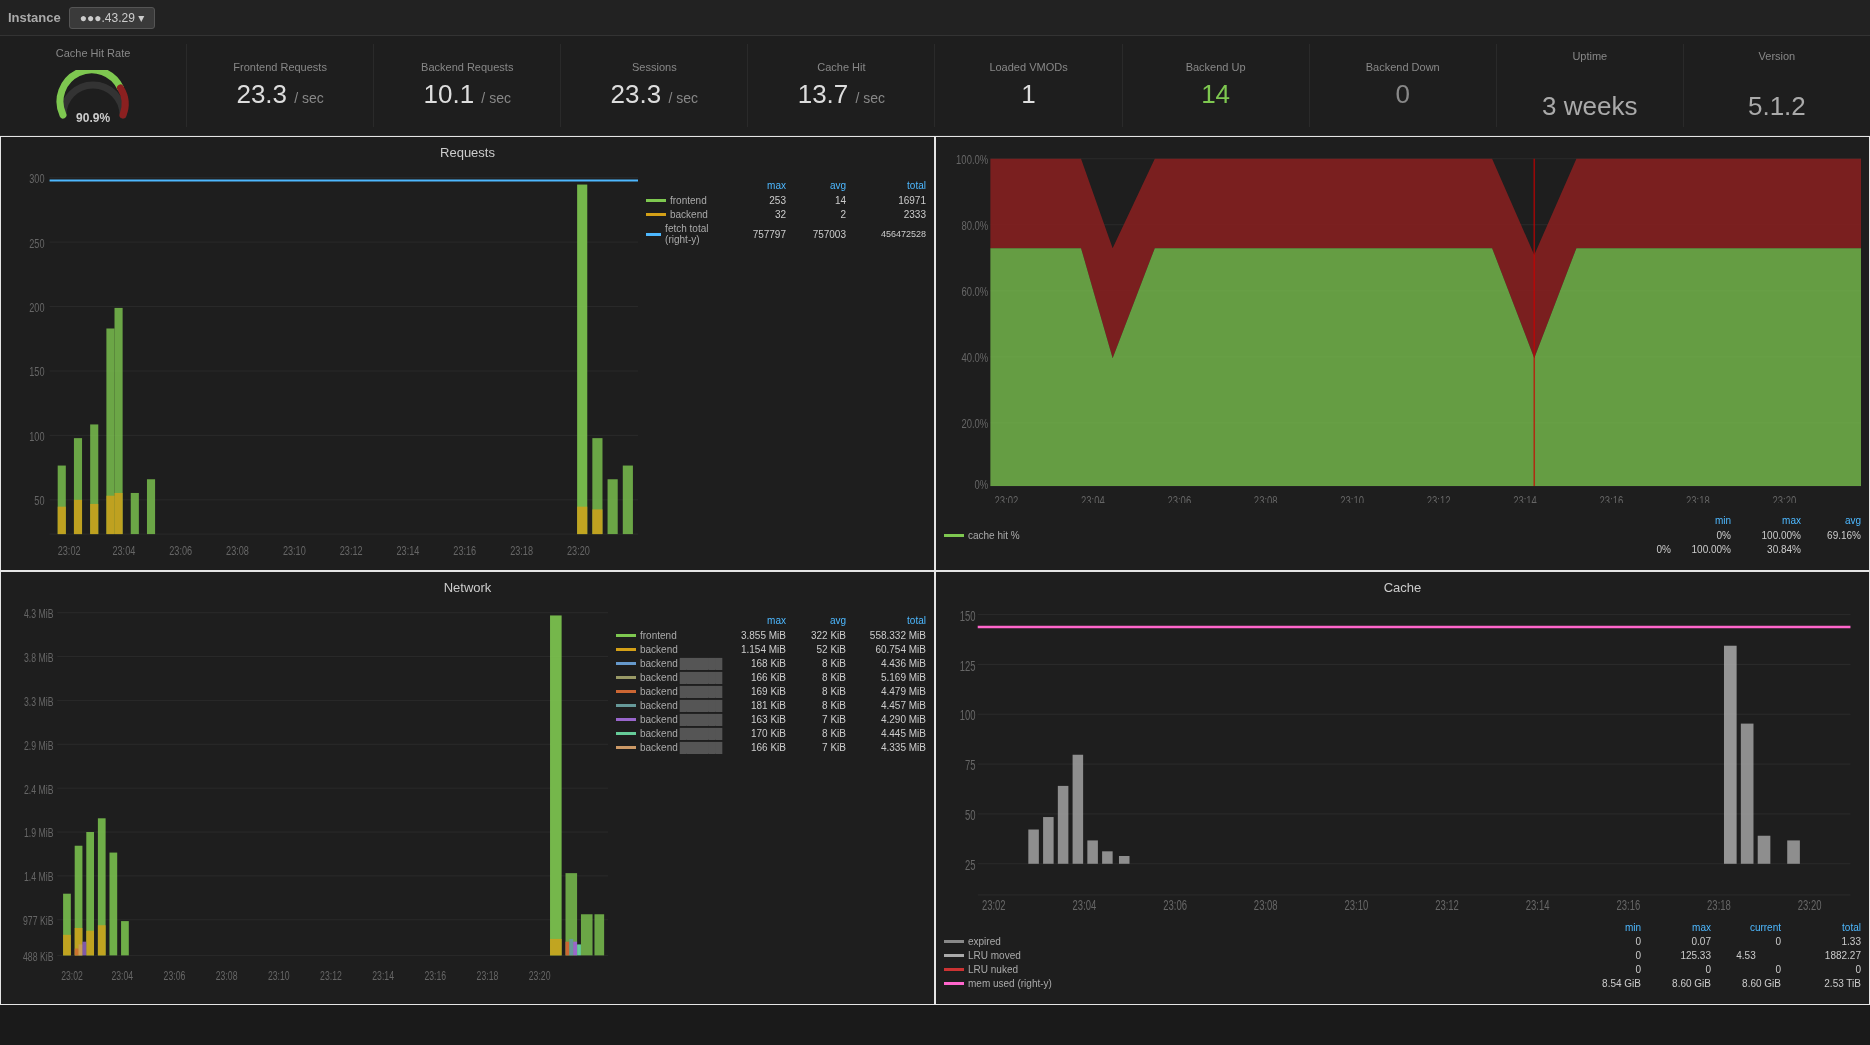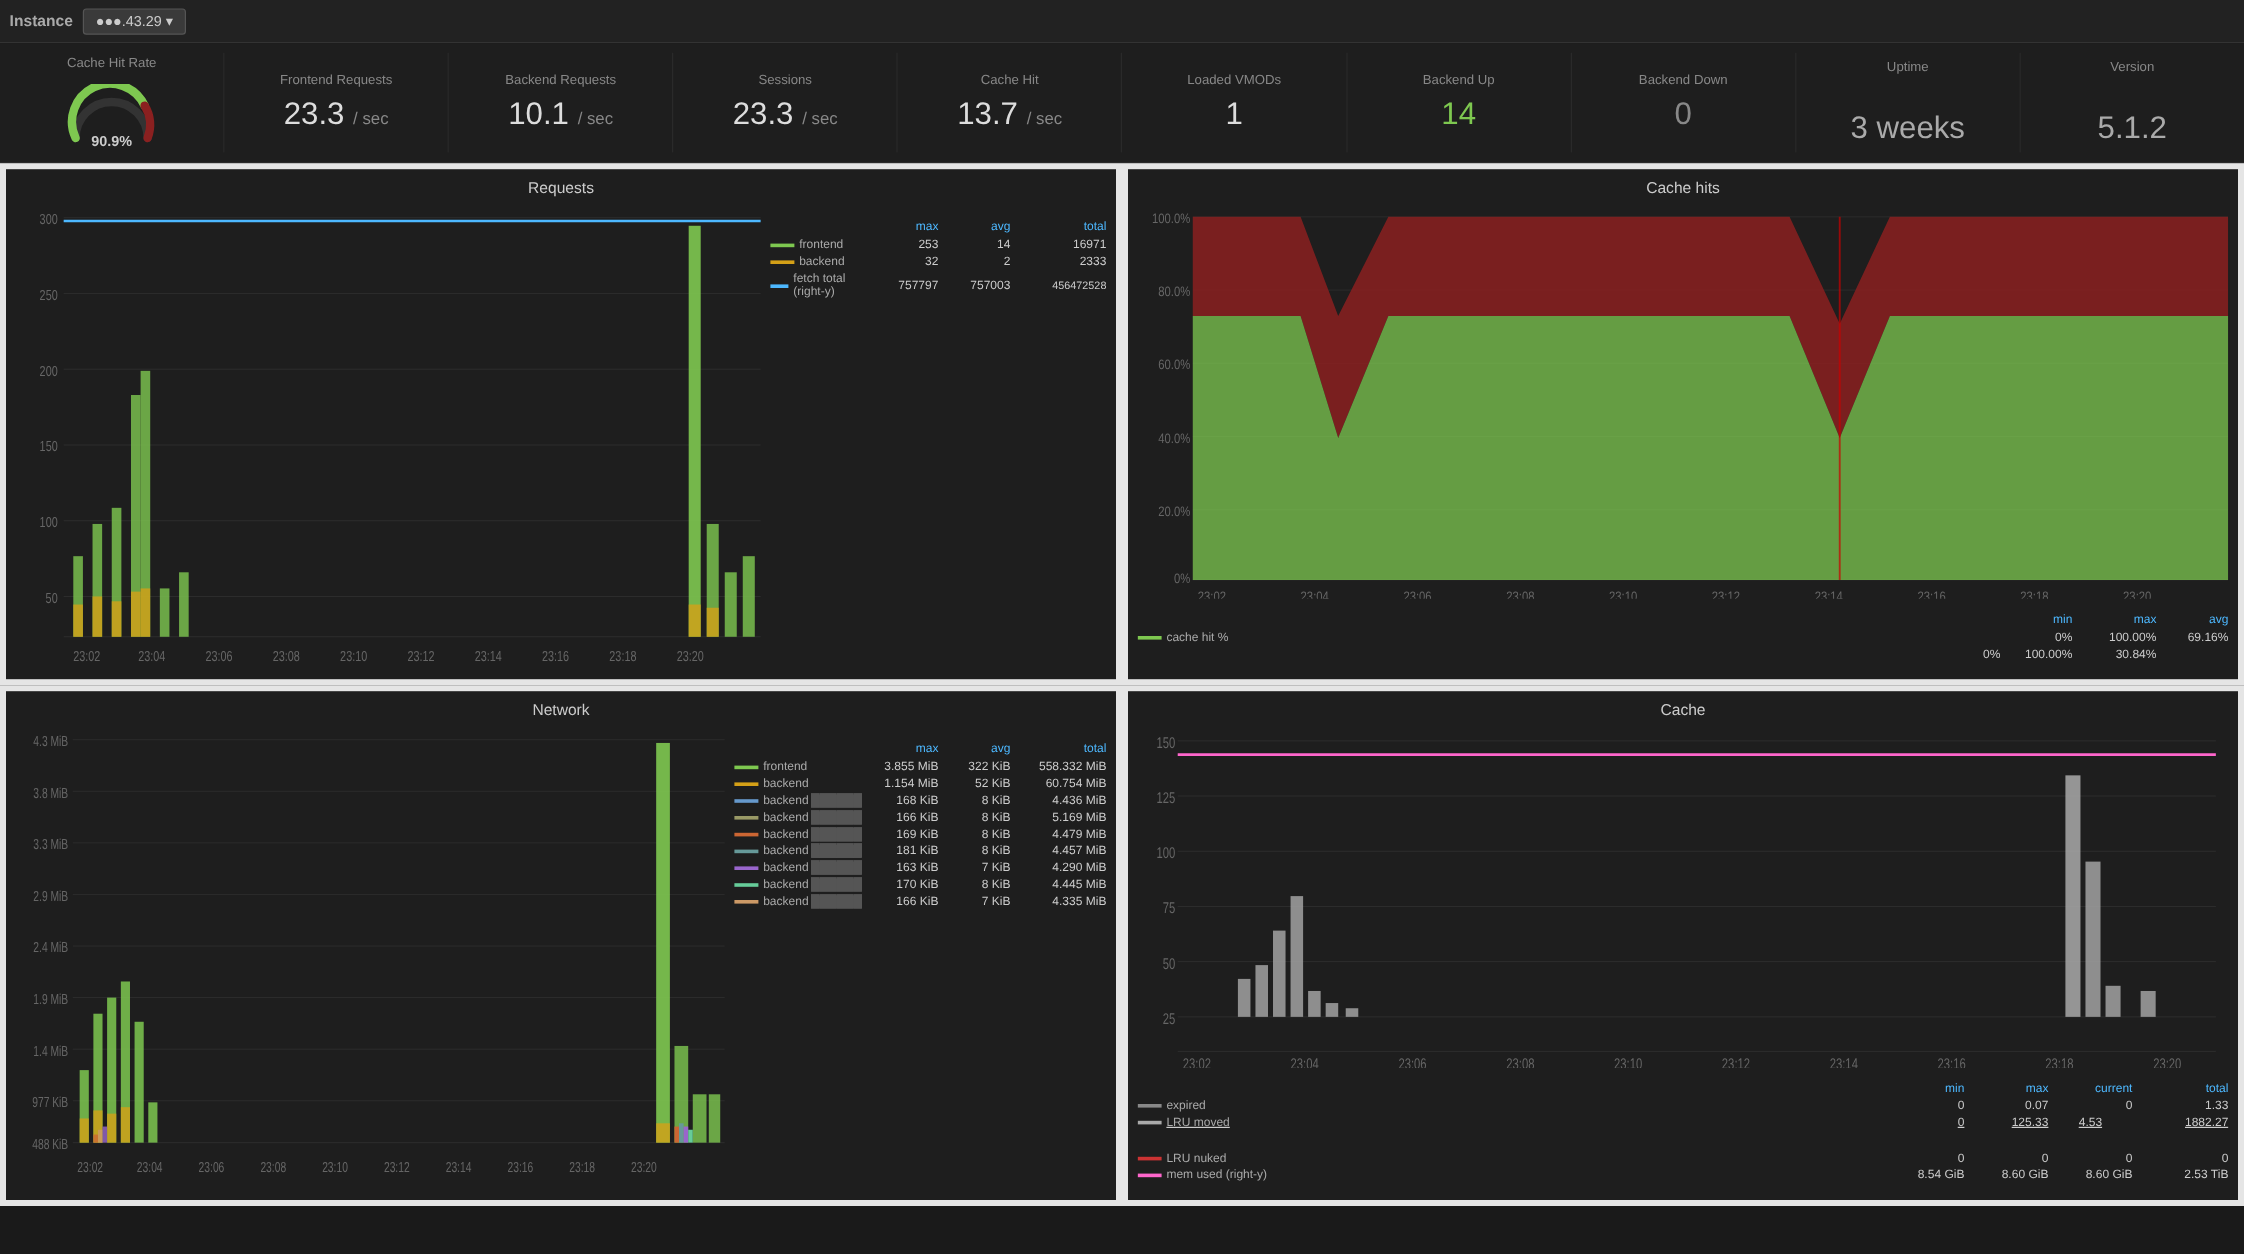--- a/index.html
+++ b/index.html
@@ -98,21 +98,21 @@
     .charts-grid {
       display: grid;
       grid-template-columns: 1fr 1fr;
       grid-template-rows: 1fr 1fr;
       gap: 0;
       height: calc(1045px - 36px - 100px - 40px);
     }
 
     .chart-panel {
       background: #1e1e1e;
-      border: 5px solid #e5e5e5;
+      border: 1px solid #e5e5e5;
       display: flex;
       flex-direction: column;
       padding: 8px;
       position: relative;
       overflow: hidden;
     }
     .chart-title {
       text-align: center;
       color: #ccc;
       font-size: 13px;
@@ -349,21 +349,20 @@
           <span class="legend-name"><span class="legend-color" style="background:#4db8ff;display:inline-block;width:20px;height:3px;margin-right:4px;"></span>fetch total (right-y)</span>
           <span class="legend-val">757797</span>
           <span class="legend-val">757003</span>
           <span class="legend-val" style="font-size:9px">456472528</span>
         </div>
       </div>
     </div>
   </div>
 
   <div class="chart-panel">
-    <div class="chart-title">Cache hits</div>
     <div class="chart-content" style="flex-direction:column;">
       <div class="chart-area" style="flex:1;">
         <svg viewBox="0 0 870 260" preserveAspectRatio="none">
 
           <text x="42" y="14" class="axis-label" text-anchor="end">100.0%</text>
           <text x="42" y="62" class="axis-label" text-anchor="end">80.0%</text>
           <text x="42" y="110" class="axis-label" text-anchor="end">60.0%</text>
           <text x="42" y="158" class="axis-label" text-anchor="end">40.0%</text>
           <text x="42" y="206" class="axis-label" text-anchor="end">20.0%</text>
           <text x="42" y="250" class="axis-label" text-anchor="end">0%</text>
@@ -608,21 +607,21 @@
           <span style="text-align:right">current</span>
           <span style="text-align:right">total</span>
         </div>
         <div style="display:grid;grid-template-columns:1fr 60px 70px 70px 80px;margin-bottom:3px;align-items:center;">
           <span style="display:flex;align-items:center;color:#aaa"><span style="background:#888;width:20px;height:3px;display:inline-block;margin-right:4px;"></span>expired</span>
           <span style="text-align:right;color:#ccc">0</span>
           <span style="text-align:right;color:#ccc">0.07</span>
           <span style="text-align:right;color:#ccc">0</span>
           <span style="text-align:right;color:#ccc">1.33</span>
         </div>
-        <div style="display:grid;grid-template-columns:1fr 60px 70px 70px 80px;margin-bottom:19px;align-items:center;text-decoration:underline;">
+        <div style="display:grid;grid-template-columns:1fr 60px 70px 70px 80px;margin-bottom:3px;align-items:center;">
           <span style="display:flex;align-items:center;color:#aaa"><span style="background:#aaa;width:20px;height:3px;display:inline-block;margin-right:4px;"></span>LRU moved</span>
           <span style="text-align:right;color:#ccc">0</span>
           <span style="text-align:right;color:#ccc">125.33</span>
           <span style="text-align:center;color:#ccc">4.53</span>
           <span style="text-align:right;color:#ccc">1882.27</span>
         </div>
         <div style="display:grid;grid-template-columns:1fr 60px 70px 70px 80px;margin-bottom:3px;align-items:center;">
           <span style="display:flex;align-items:center;color:#aaa"><span style="background:#cc3333;width:20px;height:3px;display:inline-block;margin-right:4px;"></span>LRU nuked</span>
           <span style="text-align:right;color:#ccc">0</span>
           <span style="text-align:right;color:#ccc">0</span>

